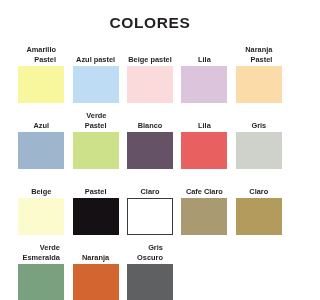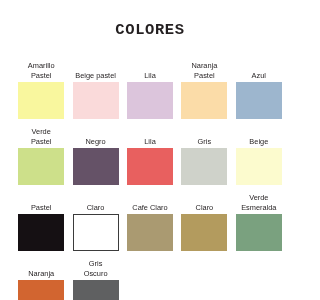--- a/index.html
+++ b/index.html
@@ -19,48 +19,47 @@
     position: relative;
     background: #ffffff;
     box-sizing: border-box;
   }
   #palette-title {
     text-align: center;
     font-size: 15.5px;
     font-weight: bold;
     color: #231f20;
     letter-spacing: 0.6px;
-    margin: 12px;
+    margin: 4px;
     padding-top: 10px;
     padding-bottom: 2px;
     line-height: 1.1;
-    font-family: Liberation Mono, monospace;
   }
   .swatch-grid {
     display: grid;
     grid-template-columns: repeat(5, 1fr);
     grid-template-rows: repeat(4, 1fr);
     column-gap: 4px;
     row-gap: 0px;
     padding: 0 16px 4px 16px;
     box-sizing: border-box;
     height: 268px;
   }
   .swatch-cell {
     display: flex;
     flex-direction: column;
     align-items: center;
     justify-content: flex-end;
     box-sizing: border-box;
   }
   .swatch-label {
     font-size: 7.4px;
-    font-weight: normal;
+    font-weight: bold;
     color: #231f20;
-    text-align: center;
+    text-align: right;
     line-height: 1.22;
     margin-bottom: 2.5px;
     white-space: pre-line;
     min-height: 9px;
   }
   .swatch-chip {
     width: 46px;
     height: 37px;
     box-sizing: border-box;
   }
@@ -75,20 +74,24 @@
 
   <h1 id="palette-title">COLORES</h1>
 
   <div class="swatch-grid" id="swatch-grid" style="grid-template-columns: repeat(5, 1fr); grid-template-rows: repeat(4, 1fr);">
       <div class="swatch-cell">
         <div class="swatch-label">Amarillo
 Pastel</div>
         <div class="swatch-chip" style="background-color: rgb(249, 247, 158);"></div>
       </div>
       <div class="swatch-cell">
+        <div class="swatch-label">Azul pastel</div>
+        <div class="swatch-chip" style="background-color: rgb(191, 220, 245);"></div>
+      </div>
+      <div class="swatch-cell">
         <div class="swatch-label">Beige pastel</div>
         <div class="swatch-chip" style="background-color: rgb(250, 218, 218);"></div>
       </div>
       <div class="swatch-cell">
         <div class="swatch-label">Lila</div>
         <div class="swatch-chip" style="background-color: rgb(220, 197, 220);"></div>
       </div>
       <div class="swatch-cell">
         <div class="swatch-label">Naranja
 Pastel</div>
@@ -97,21 +100,21 @@
       <div class="swatch-cell">
         <div class="swatch-label">Azul</div>
         <div class="swatch-chip" style="background-color: rgb(157, 182, 206);"></div>
       </div>
       <div class="swatch-cell">
         <div class="swatch-label">Verde
 Pastel</div>
         <div class="swatch-chip" style="background-color: rgb(205, 224, 138);"></div>
       </div>
       <div class="swatch-cell">
-        <div class="swatch-label">Negro</div>
+        <div class="swatch-label">Blanco</div>
         <div class="swatch-chip" style="background-color: rgb(101, 82, 103);"></div>
       </div>
       <div class="swatch-cell">
         <div class="swatch-label">Lila</div>
         <div class="swatch-chip" style="background-color: rgb(232, 96, 95);"></div>
       </div>
       <div class="swatch-cell">
         <div class="swatch-label">Gris</div>
         <div class="swatch-chip" style="background-color: rgb(207, 210, 202);"></div>
       </div>

